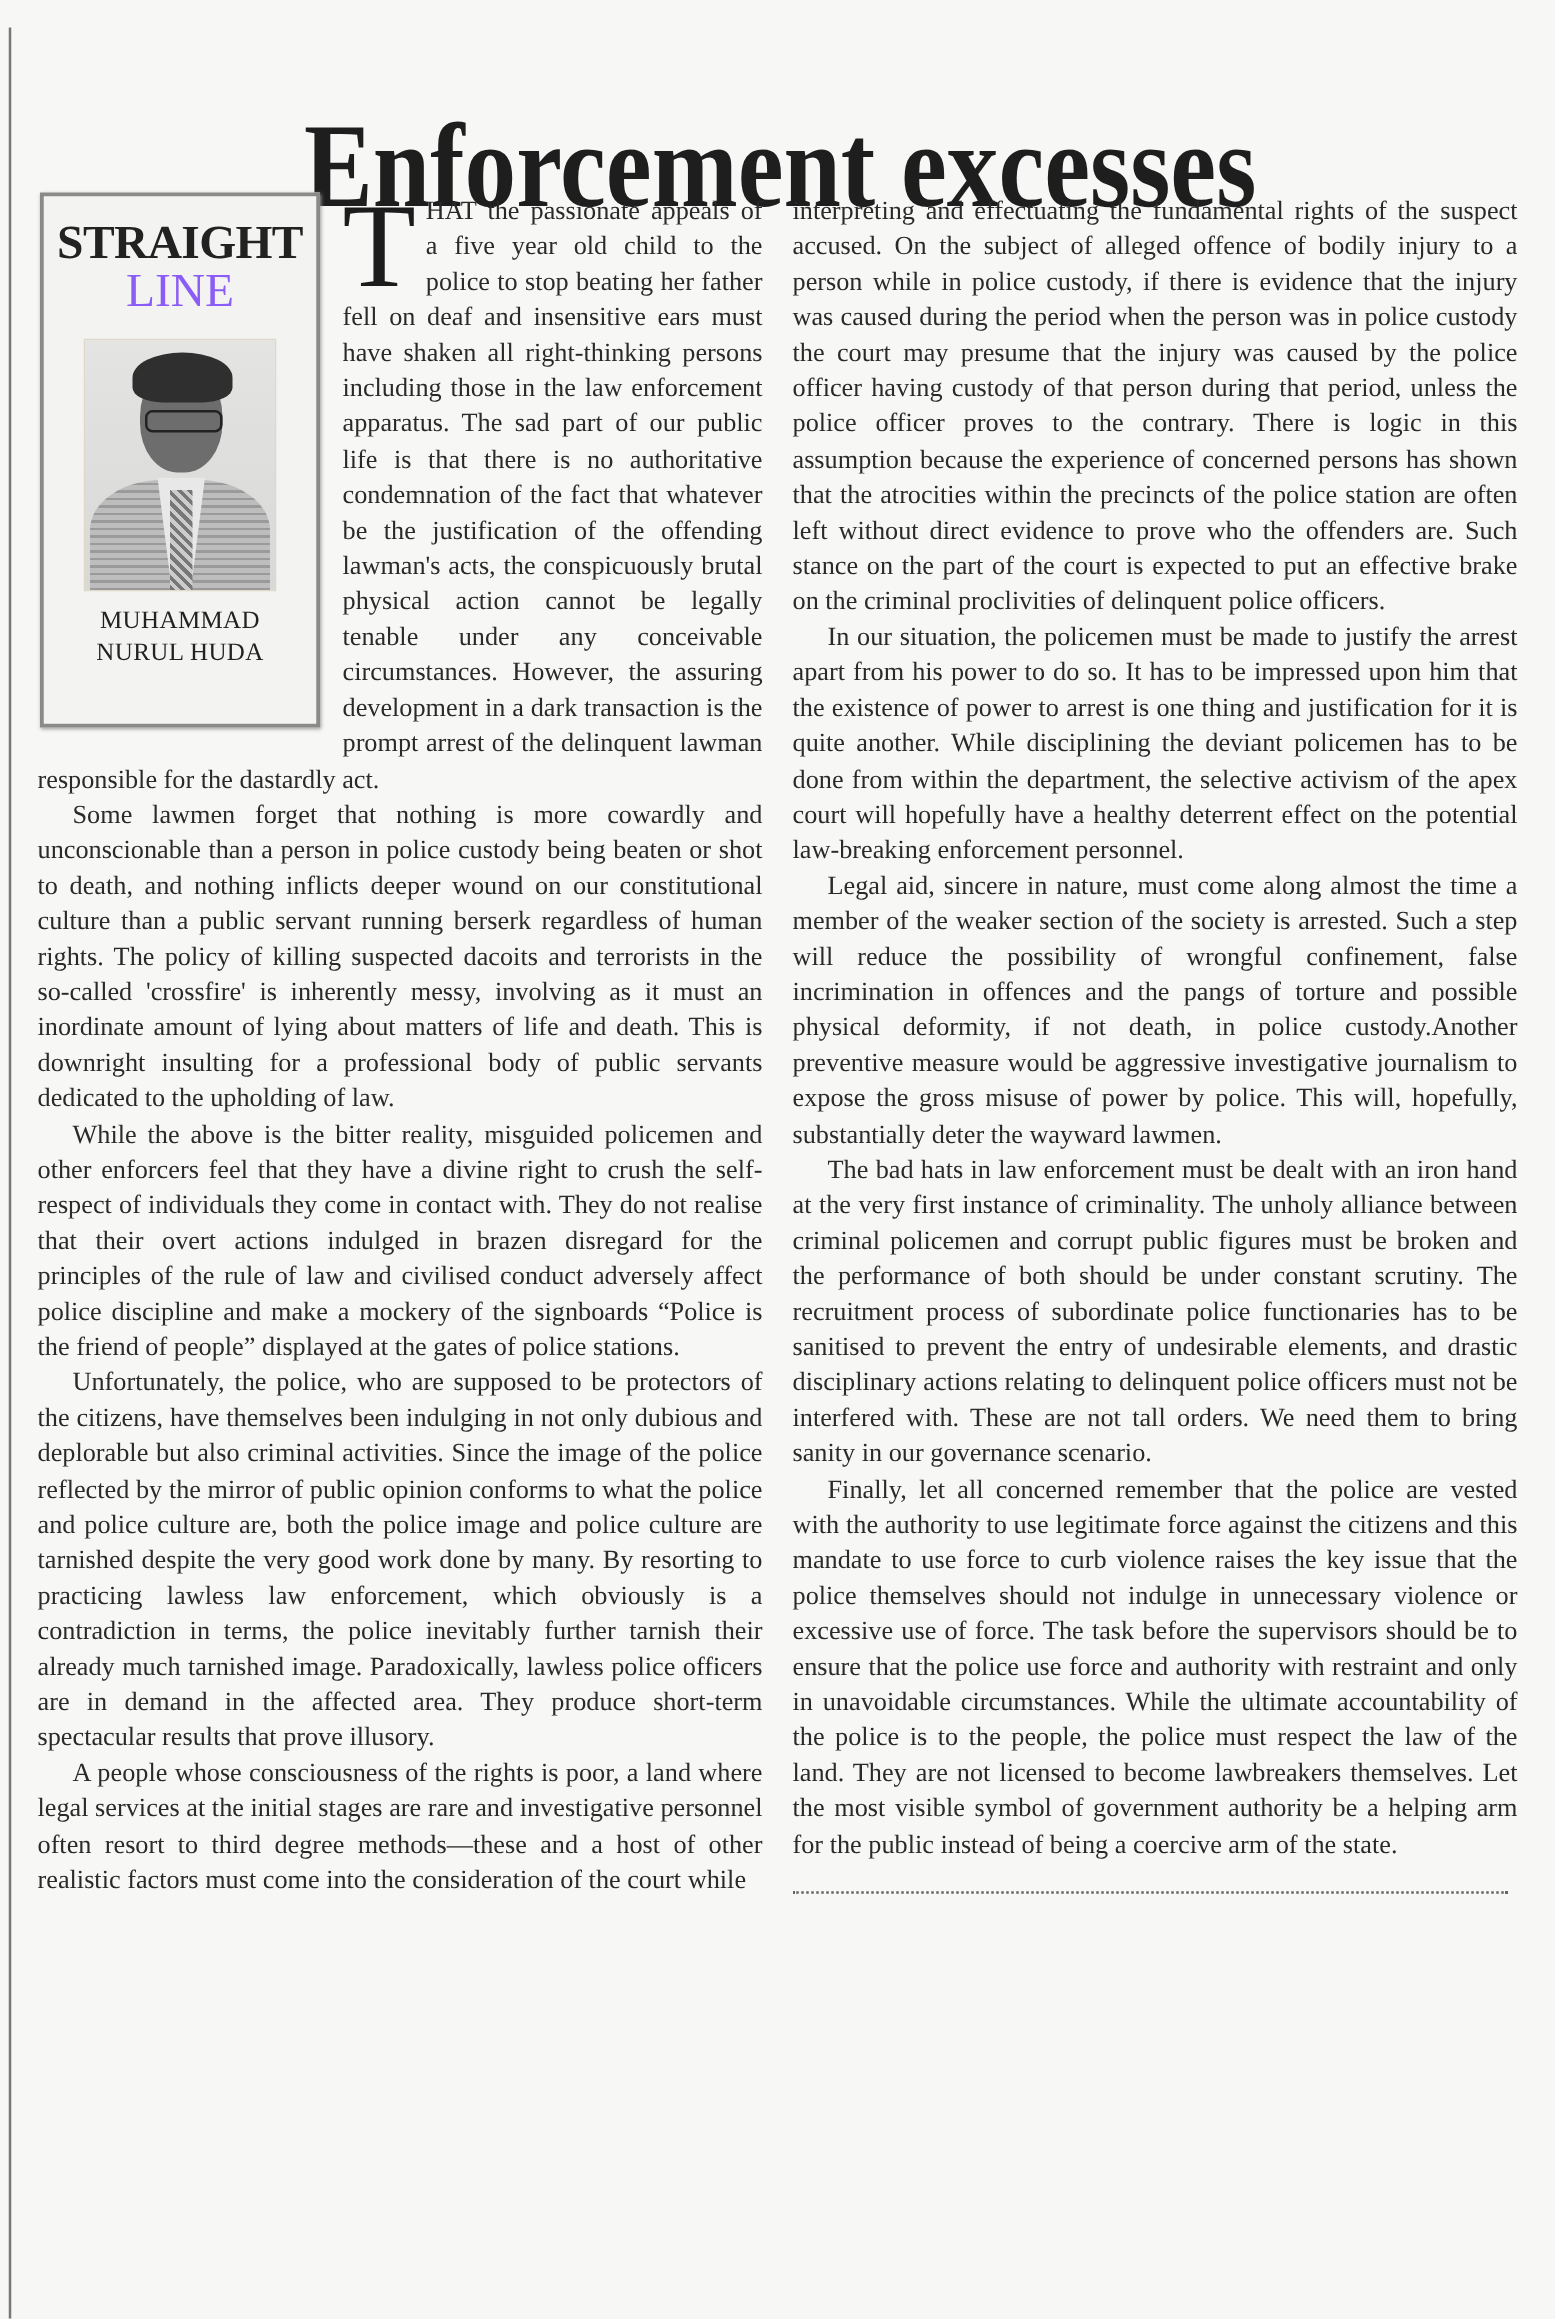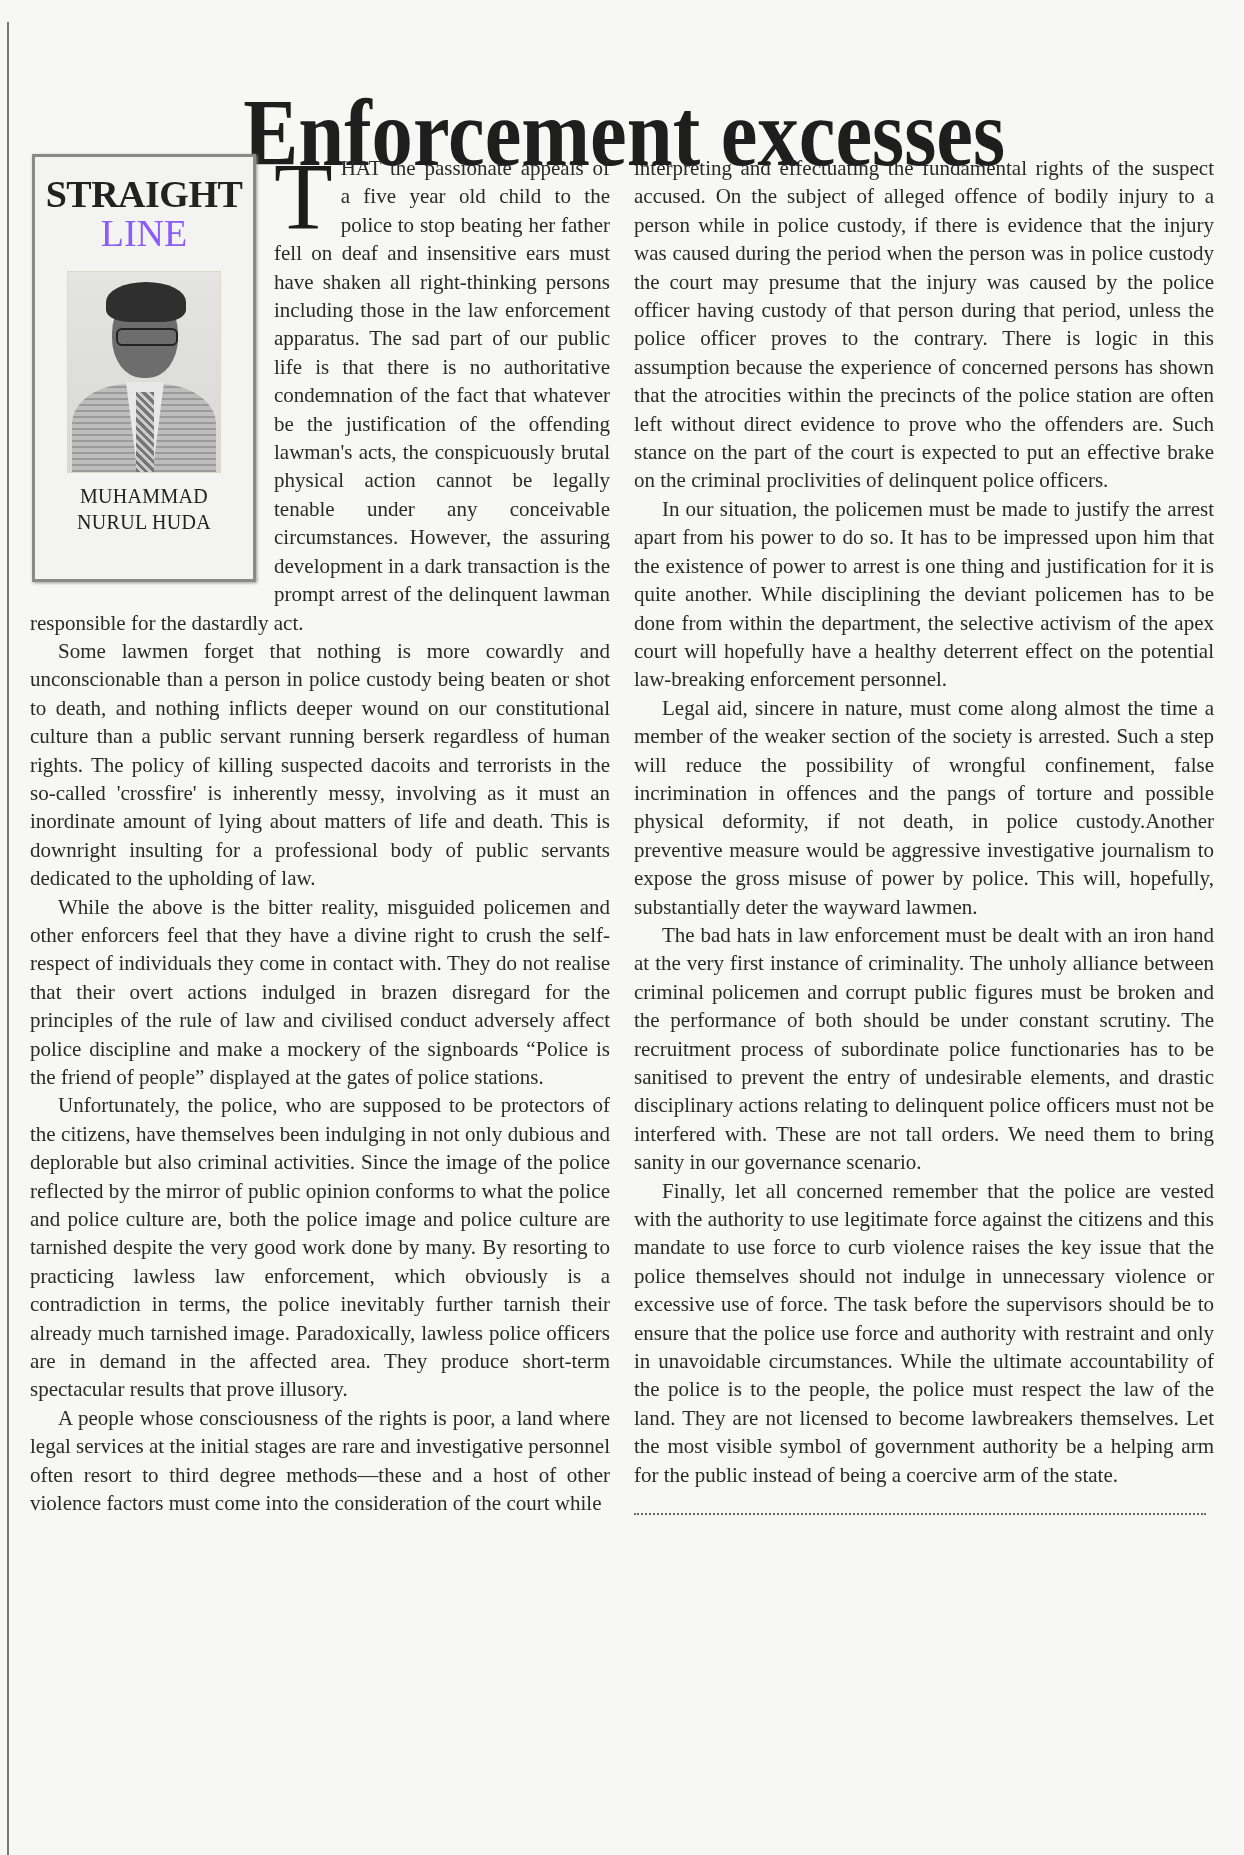--- a/index.html
+++ b/index.html
@@ -157,21 +157,21 @@
     </div>
     <div class="byline-name">
       <div>MUHAMMAD</div>
       <div>NURUL HUDA</div>
     </div>
   </div>
   <p class="first"><span class="dropcap">T</span><span>HAT the passionate appeals of a five year old child to the police to stop beating her father fell on deaf and insensitive ears must have shaken all right-thinking persons including those in the law enforcement apparatus. The sad part of our public life is that there is no authoritative condemnation of the fact that whatever be the justification of the offending lawman's acts, the conspicuously brutal physical action cannot be legally tenable under any conceivable circumstances. However, the assuring development in a dark transaction is the prompt arrest of the delinquent lawman responsible for the dastardly act.</span></p>
   <p>Some lawmen forget that nothing is more cowardly and unconscionable than a person in police custody being beaten or shot to death, and nothing inflicts deeper wound on our constitutional culture than a public servant running berserk regardless of human rights. The policy of killing suspected dacoits and terrorists in the so-called 'crossfire' is inherently messy, involving as it must an inordinate amount of lying about matters of life and death. This is downright insulting for a professional body of public servants dedicated to the upholding of law.</p>
   <p>While the above is the bitter reality, misguided policemen and other enforcers feel that they have a divine right to crush the self-respect of individuals they come in contact with. They do not realise that their overt actions indulged in brazen disregard for the principles of the rule of law and civilised conduct adversely affect police discipline and make a mockery of the signboards “Police is the friend of people” displayed at the gates of police stations.</p>
   <p>Unfortunately, the police, who are supposed to be protectors of the citizens, have themselves been indulging in not only dubious and deplorable but also criminal activities. Since the image of the police reflected by the mirror of public opinion conforms to what the police and police culture are, both the police image and police culture are tarnished despite the very good work done by many. By resorting to practicing lawless law enforcement, which obviously is a contradiction in terms, the police inevitably further tarnish their already much tarnished image. Paradoxically, lawless police officers are in demand in the affected area. They produce short-term spectacular results that prove illusory.</p>
-  <p>A people whose consciousness of the rights is poor, a land where legal services at the initial stages are rare and investigative personnel often resort to third degree methods—these and a host of other violence factors must come into the consideration of the court while</p>
+  <p>A people whose consciousness of the rights is poor, a land where legal services at the initial stages are rare and investigative personnel often resort to third degree methods—these and a host of other realistic factors must come into the consideration of the court while</p>
 </div>
 
 <div class="col col-right">
   <p class="first">interpreting and effectuating the fundamental rights of the suspect accused. On the subject of alleged offence of bodily injury to a person while in police custody, if there is evidence that the injury was caused during the period when the person was in police custody the court may presume that the injury was caused by the police officer having custody of that person during that period, unless the police officer proves to the contrary. There is logic in this assumption because the experience of concerned persons has shown that the atrocities within the precincts of the police station are often left without direct evidence to prove who the offenders are. Such stance on the part of the court is expected to put an effective brake on the criminal proclivities of delinquent police officers.</p>
   <p>In our situation, the policemen must be made to justify the arrest apart from his power to do so. It has to be impressed upon him that the existence of power to arrest is one thing and justification for it is quite another. While disciplining the deviant policemen has to be done from within the department, the selective activism of the apex court will hopefully have a healthy deterrent effect on the potential law-breaking enforcement personnel.</p>
   <p>Legal aid, sincere in nature, must come along almost the time a member of the weaker section of the society is arrested. Such a step will reduce the possibility of wrongful confinement, false incrimination in offences and the pangs of torture and possible physical deformity, if not death, in police custody.Another preventive measure would be aggressive investigative journalism to expose the gross misuse of power by police. This will, hopefully, substantially deter the wayward lawmen.</p>
   <p>The bad hats in law enforcement must be dealt with an iron hand at the very first instance of criminality. The unholy alliance between criminal policemen and corrupt public figures must be broken and the performance of both should be under constant scrutiny. The recruitment process of subordinate police functionaries has to be sanitised to prevent the entry of undesirable elements, and drastic disciplinary actions relating to delinquent police officers must not be interfered with. These are not tall orders. We need them to bring sanity in our governance scenario.</p>
   <p>Finally, let all concerned remember that the police are vested with the authority to use legitimate force against the citizens and this mandate to use force to curb violence raises the key issue that the police themselves should not indulge in unnecessary violence or excessive use of force. The task before the supervisors should be to ensure that the police use force and authority with restraint and only in unavoidable circumstances. While the ultimate accountability of the police is to the people, the police must respect the law of the land. They are not licensed to become lawbreakers themselves. Let the most visible symbol of government authority be a helping arm for the public instead of being a coercive arm of the state.</p>
   <div class="dots"></div>
 </div>

